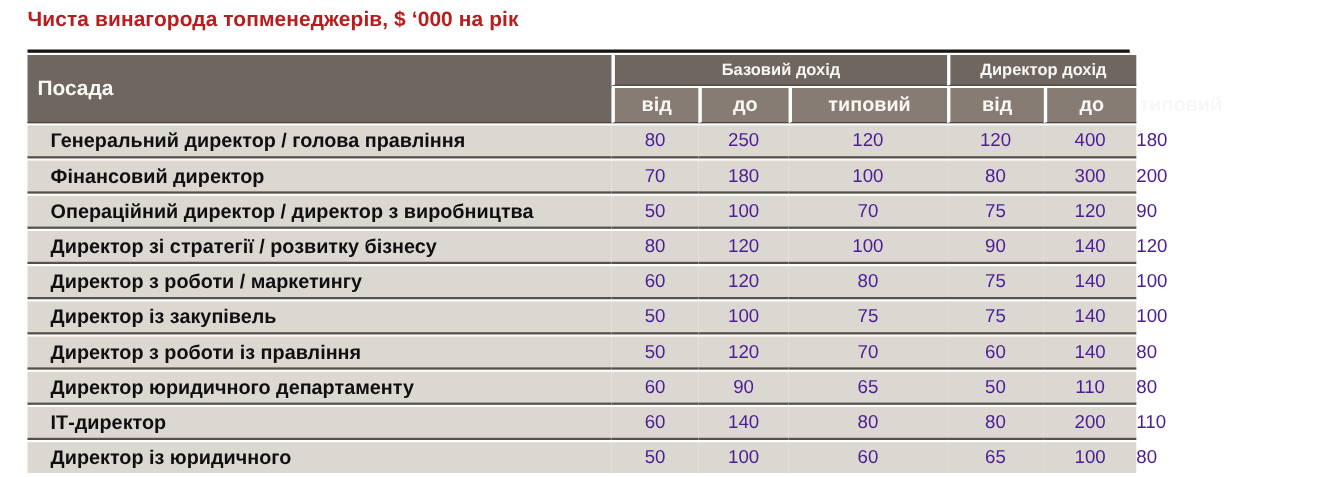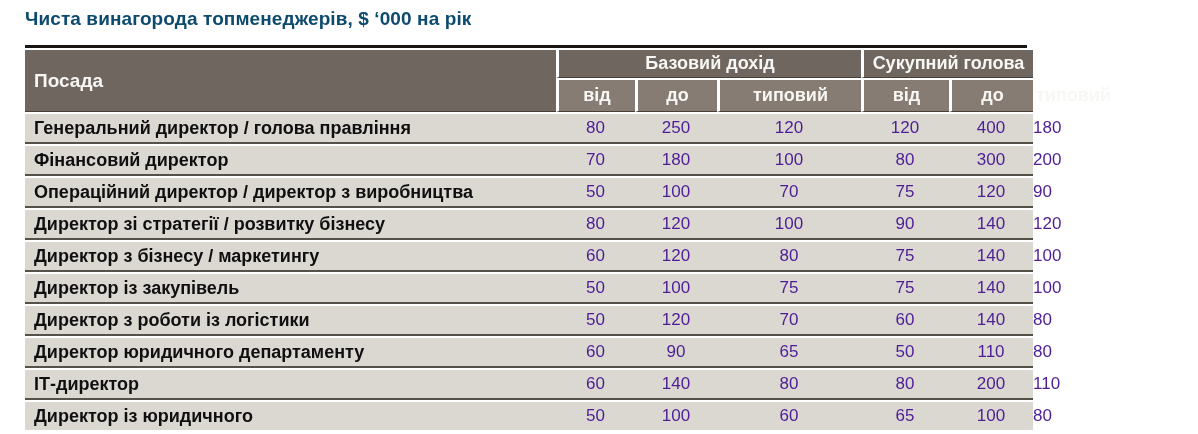--- a/index.html
+++ b/index.html
@@ -8,21 +8,21 @@
     width: 1198px; height: 434px;
     font-family: "Liberation Sans", sans-serif;
     position: relative;
     overflow: hidden;
   }
   .page-title {
     position: absolute;
     left: 25px; top: 8px;
     font-size: 19px;
     font-weight: bold;
-    color: #0c4a6e;
+    color: #b91c1c;
     letter-spacing: 0.1px;
   }
   .table-wrap {
     position: absolute;
     left: 25px; top: 45px;
     width: 1002px;
     border-top: 3px solid #181512;
   }
   table.salary {
     width: 100%;
@@ -47,21 +47,21 @@
   }
   th.pos-head {
     background: #6f6660;
     text-align: left;
     padding-left: 9px;
     font-size: 19px;
     vertical-align: middle;
   }
   th.grp-head {
     background: #6f6660;
-    font-size: 18px;
+    font-size: 15px;
     height: 27px;
     text-align: center;
     border-left: 3px solid #ffffff;
   }
   th.sub-head {
     background: #867c73;
     font-size: 18px;
     height: 31px;
     text-align: center;
     border-left: 3px solid #ffffff;
@@ -74,21 +74,21 @@
     padding: 0;
     border-bottom: 2px solid #55504a;
     vertical-align: middle;
   }
   tbody tr:last-child td { border-bottom: none; }
   td.name-cell {
     font-weight: bold;
     font-size: 18px;
     color: #0f0f0f;
     text-align: left;
-    padding-left: 9px;
+    padding-left: 21px;
     white-space: nowrap;
     overflow: hidden;
   }
   td.num-cell {
     font-size: 17px;
     color: #4c1d95;
     text-align: center;
   }
 </style>
 </head>
@@ -104,21 +104,21 @@
         <col class="c-v2">
         <col class="c-v3">
         <col class="c-v4">
         <col class="c-v5">
         <col class="c-v6">
     </colgroup>
     <thead>
       <tr>
         <th class="pos-head" rowspan="2">Посада</th>
         <th class="grp-head" colspan="3">Базовий дохід</th>
-        <th class="grp-head" colspan="3">Сукупний голова</th>
+        <th class="grp-head" colspan="3">Директор дохід</th>
       </tr>
       <tr>
         <th class="sub-head">від</th>
         <th class="sub-head">до</th>
         <th class="sub-head">типовий</th>
         <th class="sub-head">від</th>
         <th class="sub-head">до</th>
         <th class="sub-head">типовий</th>
       </tr>
     </thead>
@@ -153,39 +153,39 @@
       <tr>
         <td class="name-cell">Директор зі стратегії / розвитку бізнесу</td>
         <td class="num-cell">80</td>
         <td class="num-cell">120</td>
         <td class="num-cell">100</td>
         <td class="num-cell">90</td>
         <td class="num-cell">140</td>
         <td class="num-cell">120</td>
       </tr>
       <tr>
-        <td class="name-cell">Директор з бізнесу / маркетингу</td>
+        <td class="name-cell">Директор з роботи / маркетингу</td>
         <td class="num-cell">60</td>
         <td class="num-cell">120</td>
         <td class="num-cell">80</td>
         <td class="num-cell">75</td>
         <td class="num-cell">140</td>
         <td class="num-cell">100</td>
       </tr>
       <tr>
         <td class="name-cell">Директор із закупівель</td>
         <td class="num-cell">50</td>
         <td class="num-cell">100</td>
         <td class="num-cell">75</td>
         <td class="num-cell">75</td>
         <td class="num-cell">140</td>
         <td class="num-cell">100</td>
       </tr>
       <tr>
-        <td class="name-cell">Директор з роботи із логістики</td>
+        <td class="name-cell">Директор з роботи із правління</td>
         <td class="num-cell">50</td>
         <td class="num-cell">120</td>
         <td class="num-cell">70</td>
         <td class="num-cell">60</td>
         <td class="num-cell">140</td>
         <td class="num-cell">80</td>
       </tr>
       <tr>
         <td class="name-cell">Директор юридичного департаменту</td>
         <td class="num-cell">60</td>

